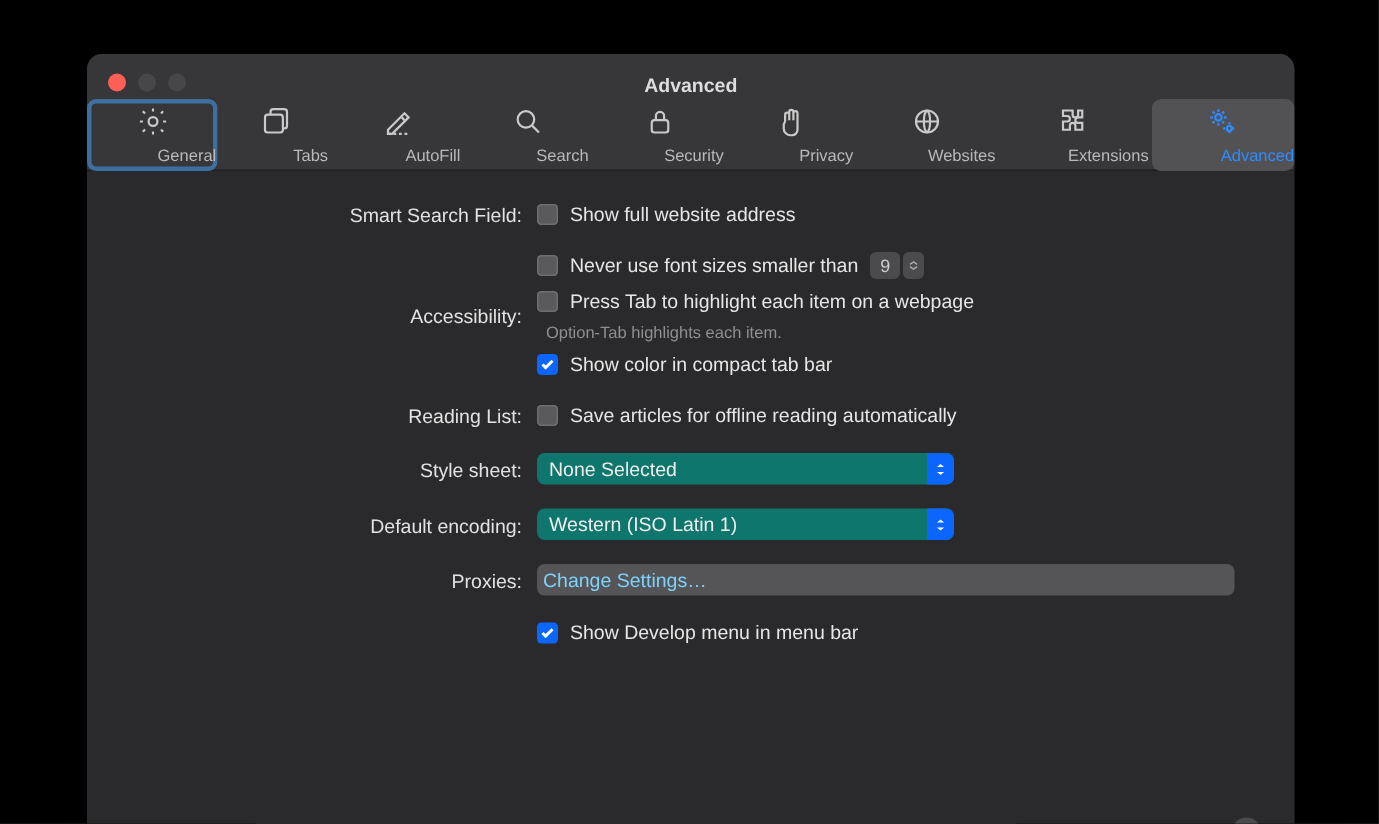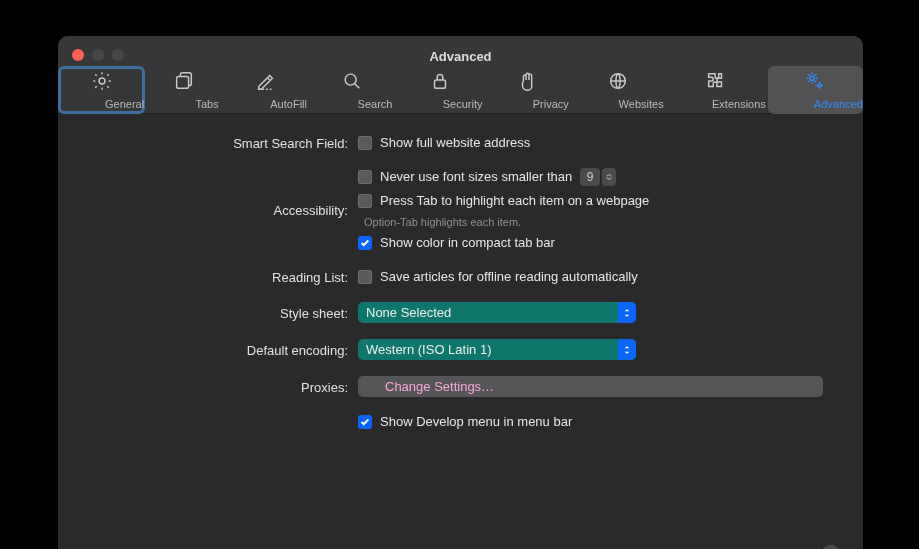--- a/index.html
+++ b/index.html
@@ -163,22 +163,22 @@
     border-radius: 0 5px 5px 0;
     display:flex; flex-direction:column; align-items:center; justify-content:center;
   }
   .select-arrows svg { width: 8px; height: 5px; fill: #fff; }
   .btn {
     height: 21px;
     background: #555558;
     border-radius: 5px;
     display: inline-flex;
     align-items: center;
-    padding: 0 27px;
-    color: #f9a8d4;
+    padding: 0 4px;
+    color: #7dd3fc;
     font-size: 13px;
   }
   .help {
     position: absolute;
     right: 22px; bottom: 18px;
     width: 20px; height: 20px;
     border-radius: 50%;
     background: #4b4b4e;
     color: #ccc;
     display:flex; align-items:center; justify-content:center;

